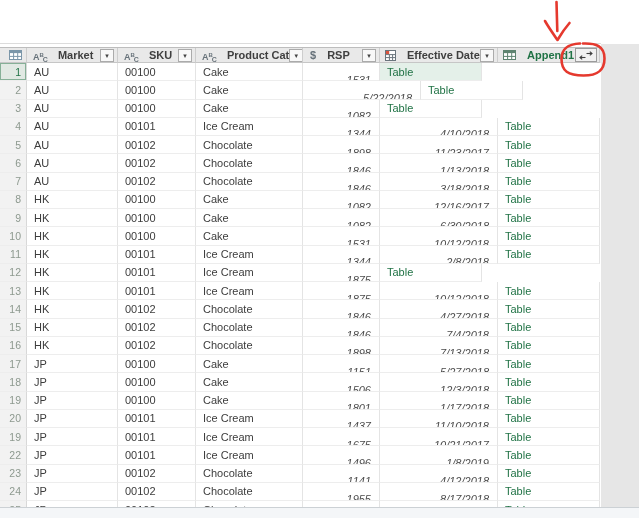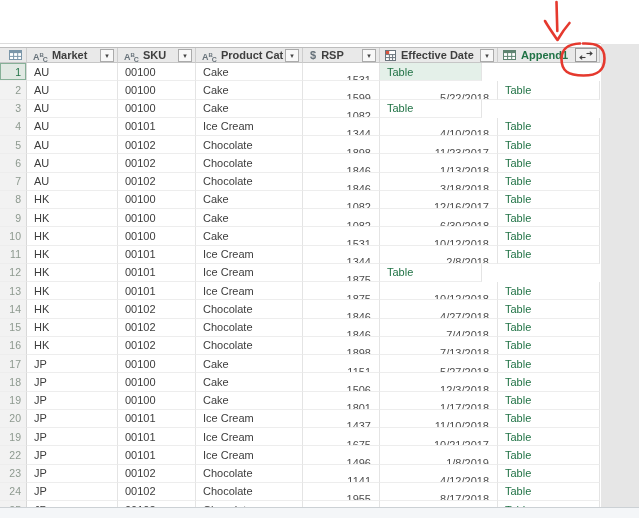--- a/index.html
+++ b/index.html
@@ -15,21 +15,21 @@
   .top-line{position:absolute;left:0;top:43px;width:601px;height:1px;background:#dcdcdc;}
   .right-bg{position:absolute;left:601px;top:44px;width:38px;height:463px;background:#e6e6e6;}
   .bottom-strip{position:absolute;left:0;top:507px;width:639px;height:11px;background:#f4f6f8;border-top:1px solid #ccd1d5;box-sizing:border-box;}
 
   .grid{position:absolute;left:0;top:47px;width:601px;height:460px;overflow:hidden;}
 
   
   .hrow{display:flex;height:16px;box-sizing:border-box;border-top:1px solid #bdbdbd;background:#e9e9e9;}
   .hc{display:flex;align-items:center;box-sizing:border-box;height:100%;
       border-right:1px solid #cdcdcd;border-bottom:1px solid #c6c6c6;background:#e9e9e9;overflow:hidden;white-space:nowrap;}
-  .hlabel{font-size:11px;font-weight:bold;color:#3f3f3f;margin-left:2px;}
+  .hlabel{font-size:11px;font-weight:bold;color:#3f3f3f;margin-left:8px;}
   .hc.c-append .hlabel{color:var(--green);}
 
   .w-num{width:27px;}
   .w-market{width:91px;}
   .w-sku{width:78px;}
   .w-pc{width:107px;}
   .w-rsp{width:77px;}
   .w-date{width:118px;}
   .w-append{width:102px;justify-content:space-between;}
 
@@ -51,21 +51,21 @@
         border:1px solid #9b9b9b;background:#f1f1f1;display:flex;align-items:center;justify-content:center;}
 
   
   .rows{height:444px;overflow:hidden;background:#fff;}
   .r{display:flex;height:18.25px;}
   .c{display:flex;align-items:center;box-sizing:border-box;height:100%;background:#fff;
      border-right:1px solid #e4e4e4;border-bottom:1px solid #ededed;
      font-size:11px;color:#3c3c3c;padding-left:7px;overflow:hidden;white-space:nowrap;}
   .c.cnum{background:#f2f2f2;color:#8d998f;justify-content:flex-end;padding:0 5px 0 0;
      font-size:10.5px;border-right:1px solid #d8d8d8;}
-  .c.right{justify-content:flex-end;padding:16px 8px 0 0;color:#4c4c4c;}
+  .c.right{justify-content:flex-end;padding:16px 8px 0 0;font-style:italic;color:#4c4c4c;}
   .tlink{color:var(--green);}
   .r.sel .cnum{background:#e1e9e3;color:var(--green);box-shadow:inset 0 0 0 1px #86b097;}
   .r.sel .capp{background:#e4f0e9;}
 
   .annotation{position:absolute;left:0;top:0;pointer-events:none;}
 </style>
 </head>
 <body>
 
 <div class="top-line"></div>
@@ -163,21 +163,20 @@
     <div class="c right w-rsp cell-rsp">1531</div>
     <div class="c capp w-append">
           <span class="tlink cell-append1">Table</span>
         </div>
   </div>
       <div class="r">
     <div class="c cnum w-num cell-n">2</div>
     <div class="c w-market cell-market">AU</div>
     <div class="c w-sku cell-sku">00100</div>
     <div class="c w-pc cell-product_cat">Cake</div>
-    <div class="c right w-rsp cell-rsp">1599</div>
     <div class="c right w-date cell-effective_date">5/22/2018</div>
     <div class="c capp w-append">
           <span class="tlink cell-append1">Table</span>
         </div>
   </div>
       <div class="r">
     <div class="c cnum w-num cell-n">3</div>
     <div class="c w-market cell-market">AU</div>
     <div class="c w-sku cell-sku">00100</div>
     <div class="c w-pc cell-product_cat">Cake</div>

